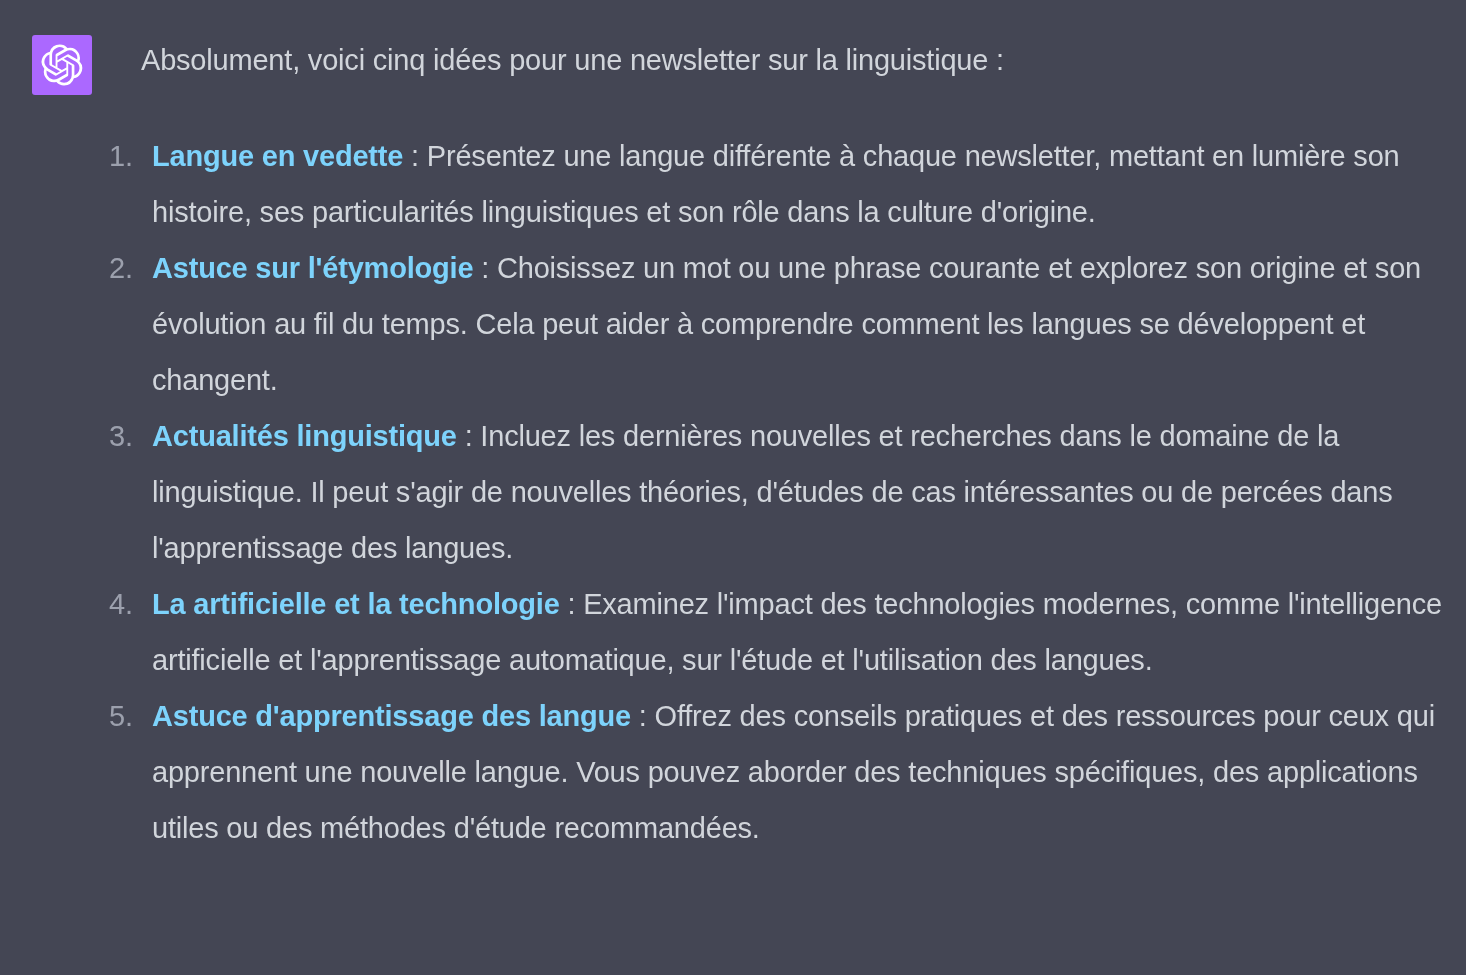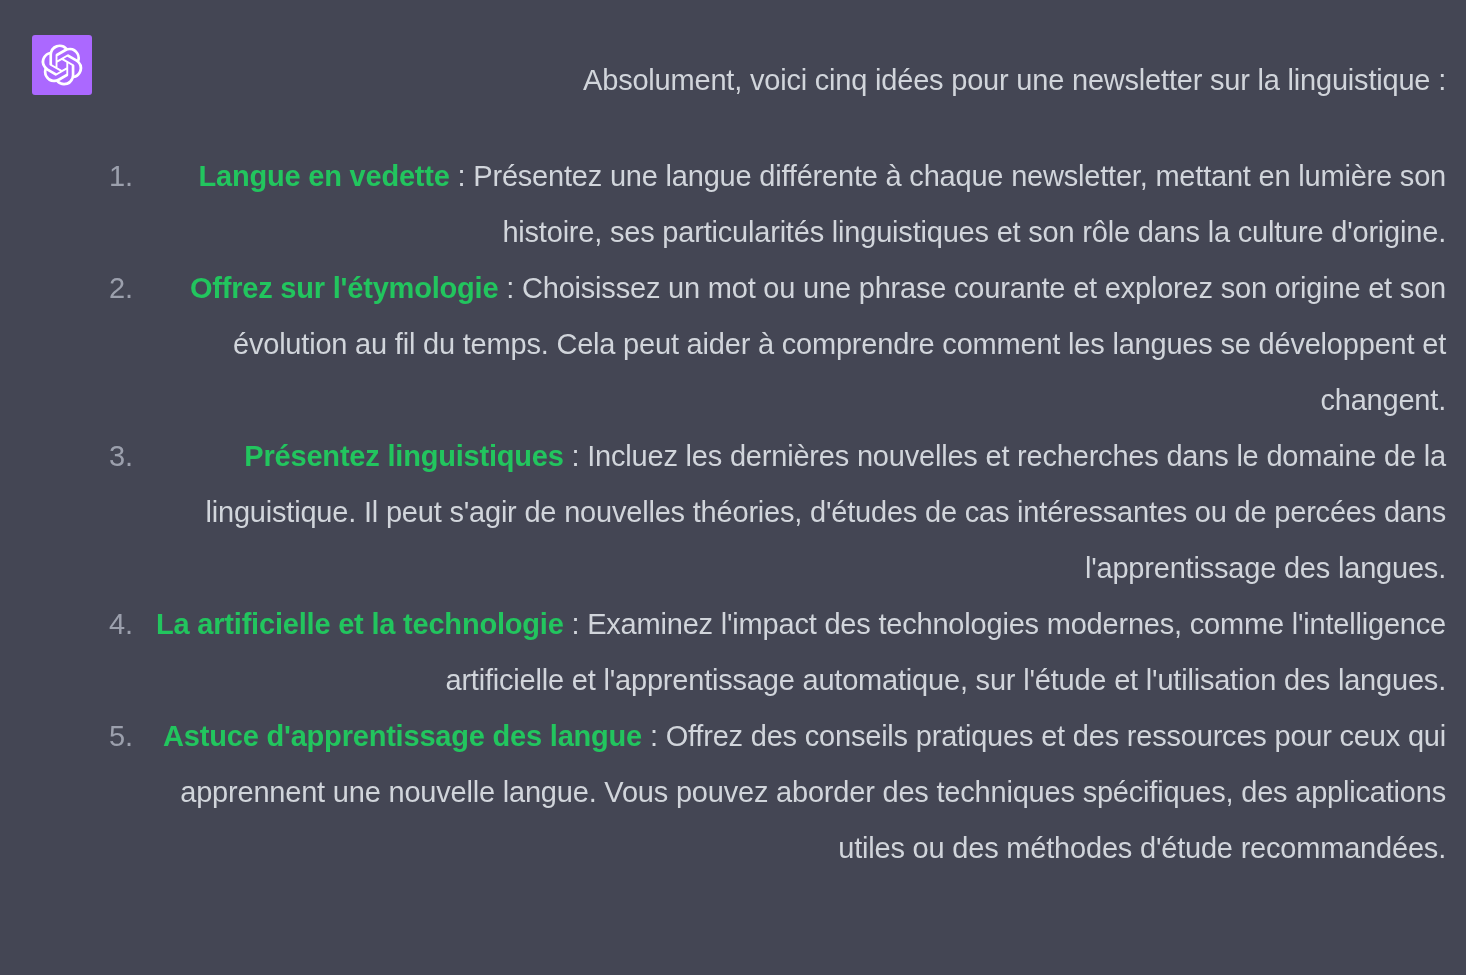--- a/index.html
+++ b/index.html
@@ -31,23 +31,22 @@
       align-items: center;
       justify-content: center;
     }
     .avatar svg {
       width: 42px;
       height: 42px;
     }
     .content {
       position: absolute;
       left: 141px;
-      top: 52px;
+      top: 32px;
       right: 20px;
-      text-align: right;
     }
     .intro {
       font-size: 29px;
       line-height: 56px;
       margin: 0;
       letter-spacing: -0.2px;
     }
     .idea-list {
       list-style: none;
       margin: 40px 0 0 0;
@@ -61,21 +60,21 @@
       letter-spacing: -0.2px;
     }
     .idea-num {
       position: absolute;
       left: -32px;
       top: 0;
       color: #9ca0ad;
     }
     .idea-title {
       font-weight: bold;
-      color: #22c55e;
+      color: #7dd3fc;
     }
     .idea-sep {
       color: #d1d5db;
     }
   </style>
 </head>
 <body>
 
 <div class="message">
   <div class="avatar">
@@ -87,25 +86,25 @@
   <div class="content">
     <p class="intro">Absolument, voici cinq idées pour une newsletter sur la linguistique :</p>
 
     <ol class="idea-list">
       <li class="idea">
         <span class="idea-num">1.</span>
         <span class="idea-title">Langue en vedette</span><span class="idea-sep"> : </span><span class="idea-text">Présentez une langue différente à chaque newsletter, mettant en lumière son histoire, ses particularités linguistiques et son rôle dans la culture d'origine.</span>
       </li>
       <li class="idea">
         <span class="idea-num">2.</span>
-        <span class="idea-title">Offrez sur l'étymologie</span><span class="idea-sep"> : </span><span class="idea-text">Choisissez un mot ou une phrase courante et explorez son origine et son évolution au fil du temps. Cela peut aider à comprendre comment les langues se développent et changent.</span>
+        <span class="idea-title">Astuce sur l'étymologie</span><span class="idea-sep"> : </span><span class="idea-text">Choisissez un mot ou une phrase courante et explorez son origine et son évolution au fil du temps. Cela peut aider à comprendre comment les langues se développent et changent.</span>
       </li>
       <li class="idea">
         <span class="idea-num">3.</span>
-        <span class="idea-title">Présentez linguistiques</span><span class="idea-sep"> : </span><span class="idea-text">Incluez les dernières nouvelles et recherches dans le domaine de la linguistique. Il peut s'agir de nouvelles théories, d'études de cas intéressantes ou de percées dans l'apprentissage des langues.</span>
+        <span class="idea-title">Actualités linguistique</span><span class="idea-sep"> : </span><span class="idea-text">Incluez les dernières nouvelles et recherches dans le domaine de la linguistique. Il peut s'agir de nouvelles théories, d'études de cas intéressantes ou de percées dans l'apprentissage des langues.</span>
       </li>
       <li class="idea">
         <span class="idea-num">4.</span>
         <span class="idea-title">La artificielle et la technologie</span><span class="idea-sep"> : </span><span class="idea-text">Examinez l'impact des technologies modernes, comme l'intelligence artificielle et l'apprentissage automatique, sur l'étude et l'utilisation des langues.</span>
       </li>
       <li class="idea">
         <span class="idea-num">5.</span>
         <span class="idea-title">Astuce d'apprentissage des langue</span><span class="idea-sep"> : </span><span class="idea-text">Offrez des conseils pratiques et des ressources pour ceux qui apprennent une nouvelle langue. Vous pouvez aborder des techniques spécifiques, des applications utiles ou des méthodes d'étude recommandées.</span>
       </li>
     </ol>

